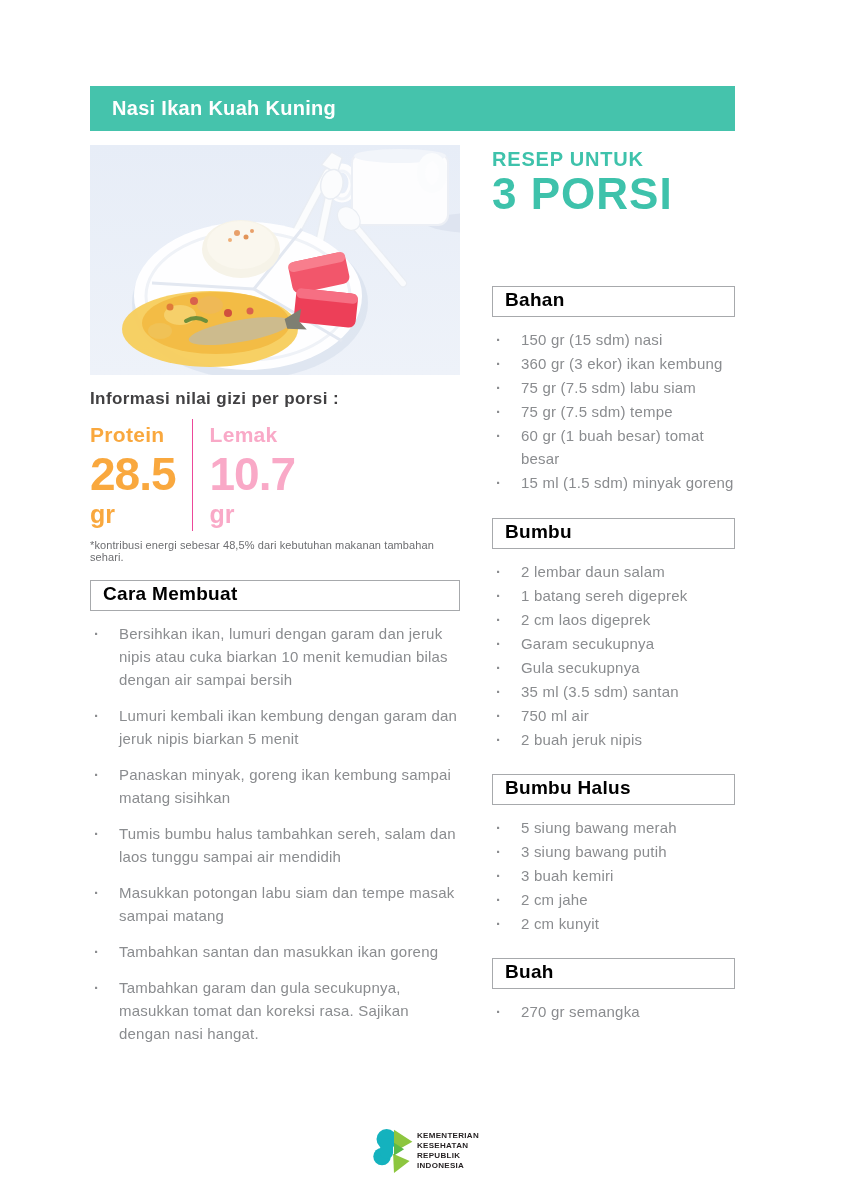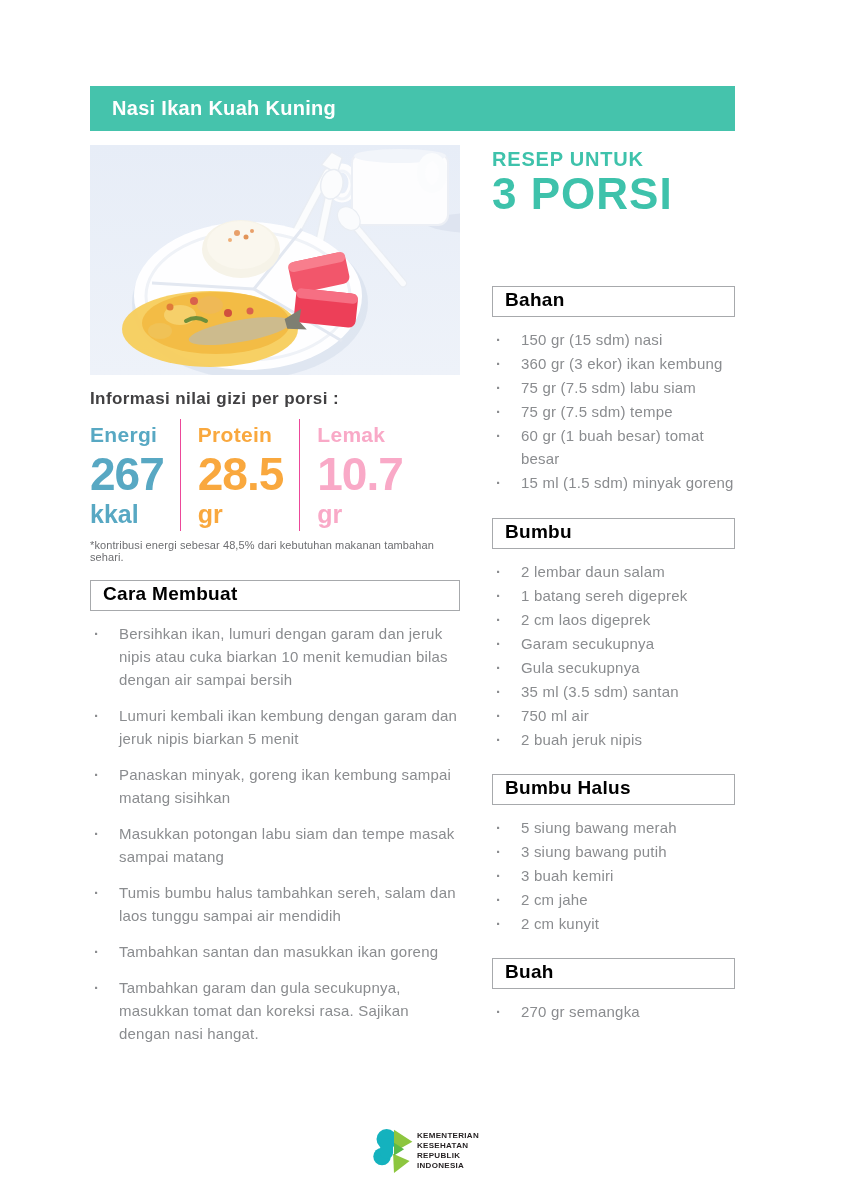--- a/index.html
+++ b/index.html
@@ -147,25 +147,20 @@
         <circle cx="138" cy="168" r="4" fill="#D0503E"></circle>
       <circle cx="80" cy="162" r="3.5" fill="#E07B39"></circle>
         <circle cx="160" cy="166" r="3.5" fill="#D9624C"></circle>
       <path d="M96 176 q10 -6 20 0" stroke="#6E8F3B" stroke-width="4" fill="none" stroke-linecap="round"></path>
       <path d="M140 190 q8 -5 16 1" stroke="#77994        3" stroke-width="3.5" fill="none" stroke-linecap="round"></path>
     </svg>
 
     <div class="nut-heading">Informasi nilai gizi per porsi :</div>
 
     <div class="nut-row">
-      <div class="nut-item c-energi">
-        <div class="nut-label">Energi</div>
-        <div class="nut-value">267</div>
-        <div class="nut-unit">kkal</div>
-      </div>
       <div class="nut-item c-protein">
         <div class="nut-label">Protein</div>
         <div class="nut-value">28.5</div>
         <div class="nut-unit">gr</div>
       </div>
       <div class="nut-item c-lemak">
         <div class="nut-label">Lemak</div>
         <div class="nut-value">10.7</div>
         <div class="nut-unit">gr</div>
       </div>
@@ -173,22 +168,22 @@
 
     <div class="footnote">*kontribusi energi sebesar 48,5% dari kebutuhan makanan tambahan sehari.</div>
 
     <div class="section-box">
       <span class="section-title">Cara Membuat</span>
     </div>
     <ul class="blist steps">
       <li>Bersihkan ikan, lumuri dengan garam dan jeruk nipis atau cuka biarkan 10 menit kemudian bilas dengan air sampai bersih</li>
       <li>Lumuri kembali ikan kembung dengan garam dan jeruk nipis biarkan 5 menit</li>
       <li>Panaskan minyak, goreng ikan kembung sampai matang sisihkan</li>
+      <li>Tumis bumbu halus tambahkan sereh, salam dan laos tunggu sampai air mendidih</li>
       <li>Masukkan potongan labu siam dan tempe masak sampai matang</li>
-      <li>Tumis bumbu halus tambahkan sereh, salam dan laos tunggu sampai air mendidih</li>
       <li>Tambahkan santan dan masukkan ikan goreng</li>
       <li>Tambahkan garam dan gula secukupnya, masukkan tomat dan koreksi rasa. Sajikan dengan nasi hangat.</li>
     </ul>
   </div>
 
   <div class="right-col">
 
     <div class="resep-label">RESEP UNTUK</div>
     <div class="resep-value">3 PORSI</div>
     <div class="spacer-bahan"></div>

